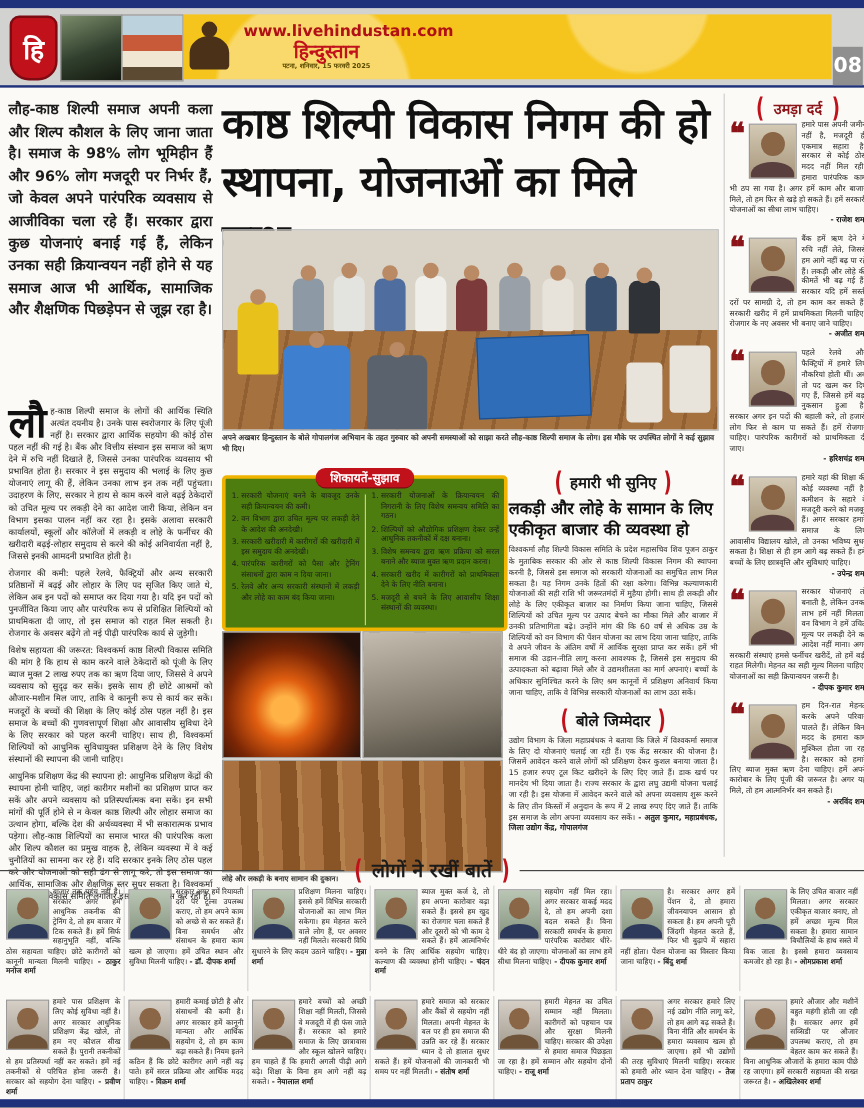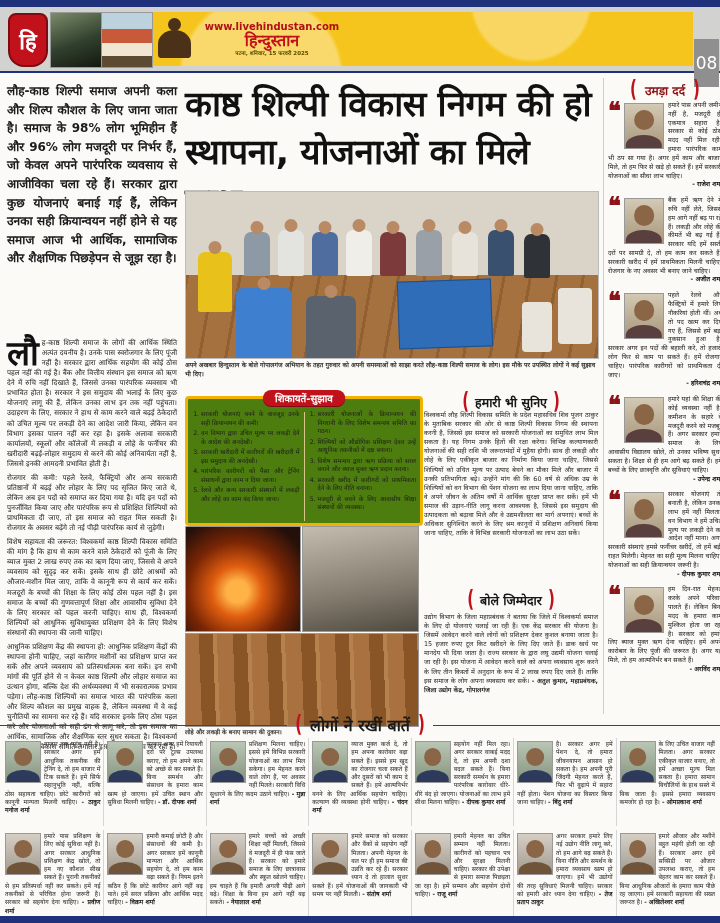--- a/index.html
+++ b/index.html
@@ -16,25 +16,25 @@
   .hp1{left:50px;background:linear-gradient(160deg,#7a8c6a 0%,#31402e 55%,#14180f 100%);}
   .hp2{left:101px;background:linear-gradient(180deg,#bcd3de 0 30%,#c85a3a 30% 55%,#f0e6d2 55% 80%,#5c4a32 80% 100%);}
   .masthead{position:absolute;left:153px;top:5px;width:540px;height:54px;background:#f6c51d;display:flex;align-items:center;
             background-image:radial-gradient(circle at 20% 120%,rgba(255,255,255,.35) 0 18%,transparent 19%),radial-gradient(circle at 70% -20%,rgba(255,255,255,.3) 0 15%,transparent 16%);}
   .mast-title{flex:1;text-align:center;font-size:30px;font-weight:900;color:#c1121c;letter-spacing:1px;
               text-shadow:-1px -1px 0 #fff,1px -1px 0 #fff,-1px 1px 0 #fff,1px 1px 0 #fff,2px 2px 2px rgba(0,0,0,.35);}
   .buddha{position:relative;width:44px;height:46px;margin-right:6px;}
   .buddha::before{content:"";position:absolute;left:15px;top:2px;width:13px;height:13px;border-radius:50%;background:#4a3117;}
   .buddha::after{content:"";position:absolute;left:5px;top:14px;width:33px;height:28px;background:#4a3117;border-radius:50% 50% 12% 12%;}
   .hdr-info{width:138px;text-align:center;padding-right:4px;}
-  .hdr-url{font-size:10px;font-weight:bold;color:#b01016;}
+  .hdr-url{font-size:13px;font-weight:bold;color:#b01016;}
   .hdr-brand{font-size:16px;font-weight:900;color:#c1121c;line-height:1.1;}
   .hdr-date{font-size:5.5px;color:#5a4a00;font-weight:bold;}
-  .pagenum{position:absolute;right:1px;top:32px;width:25px;height:48px;background:#8f8f8f;color:#fff;font-size:17px;
-           font-weight:normal;display:flex;align-items:center;justify-content:center;}
+  .pagenum{position:absolute;right:1px;top:32px;width:25px;height:32px;background:#8f8f8f;color:#fff;font-size:17px;
+           font-weight:bold;display:flex;align-items:center;justify-content:center;}
 
   
   .lead{position:absolute;left:7px;top:82px;width:170px;font-size:12px;line-height:1.55;font-weight:700;text-align:justify;}
   .headline{position:absolute;left:185px;top:80px;width:412px;font-size:35px;line-height:1.38;font-weight:900;color:#111;letter-spacing:-.5px;}
   .article{position:absolute;left:7px;top:338px;width:170px;font-size:7.1px;line-height:1.42;text-align:justify;color:#222;}
   .article p{margin:0 0 4px 0;}
   .dropcap{float:left;font-size:34px;line-height:.85;font-weight:900;margin:1px 3px 0 0;color:#111;}
   .plead{font-weight:400;}
 
   
@@ -182,20 +182,21 @@
     <div class="ph-wood"></div>
     <div class="ph-cap">लोहे और लकड़ी के बनाए सामान की दुकान।</div>
   </div>
 
   <div class="listen">
     <div class="sec-head">
         <span class="rb">(</span>
         <span>हमारी भी सुनिए</span>
         <span class="rb">)</span>
       </div>
+    <div class="listen-sub">लकड़ी और लोहे के सामान के लिए एकीकृत बाजार की व्यवस्था हो</div>
     <div class="small-body">विश्वकर्मा लौह शिल्पी विकास समिति के प्रदेश महासचिव शिव पूजन ठाकुर के मुताबिक सरकार की ओर से काष्ठ शिल्पी विकास निगम की स्थापना करनी है, जिससे इस समाज को सरकारी योजनाओं का समुचित लाभ मिल सकता है। यह निगम उनके हितों की रक्षा करेगा। विभिन्न कल्याणकारी योजनाओं की सही राशि भी जरूरतमंदों में मुहैया होगी। साथ ही लकड़ी और लोहे के लिए एकीकृत बाजार का निर्माण किया जाना चाहिए, जिससे शिल्पियों को उचित मूल्य पर उत्पाद बेचने का मौका मिले और बाजार में उनकी प्रतिभागिता बढ़े। उन्होंने मांग की कि 60 वर्ष से अधिक उम्र के शिल्पियों को वन विभाग की पेंशन योजना का लाभ दिया जाना चाहिए, ताकि वे अपने जीवन के अंतिम वर्षों में आर्थिक सुरक्षा प्राप्त कर सकें। हमें भी समाज की उड़ान-नीति लागू करना आवश्यक है, जिससे इस समुदाय की उत्पादकता को बढ़ावा मिले और वे उद्यमशीलता का मार्ग अपनाएं। बच्चों के अधिकार सुनिश्चित करने के लिए श्रम कानूनों में प्रशिक्षण अनिवार्य किया जाना चाहिए, ताकि वे विभिन्न सरकारी योजनाओं का लाभ उठा सकें।</div>
   </div>
 
   <div class="officials">
     <div class="sec-head">
         <span class="rb">(</span>
         <span>बोले जिम्मेदार</span>
         <span class="rb">)</span>
       </div>
     <div class="small-body"><span>उद्योग विभाग के जिला महाप्रबंधक ने बताया कि जिले में विश्वकर्मा समाज के लिए दो योजनाएं चलाई जा रही हैं। एक केंद्र सरकार की योजना है। जिसमें आवेदन करने वाले लोगों को प्रशिक्षण देकर कुशल बनाया जाता है। 15 हजार रुपए टूल किट खरीदने के लिए दिए जाते हैं। डाक खर्च पर मानदेय भी दिया जाता है। राज्य सरकार के द्वारा लघु उद्यमी योजना चलाई जा रही है। इस योजना में आवेदन करने वाले को अपना व्यवसाय शुरू करने के लिए तीन किस्तों में अनुदान के रूप में 2 लाख रुपए दिए जाते हैं। ताकि इस समाज के लोग अपना व्यवसाय कर सकें।</span><span class="attr"> - अतुल कुमार, महाप्रबंधक, जिला उद्योग केंद्र, गोपालगंज</span></div>

